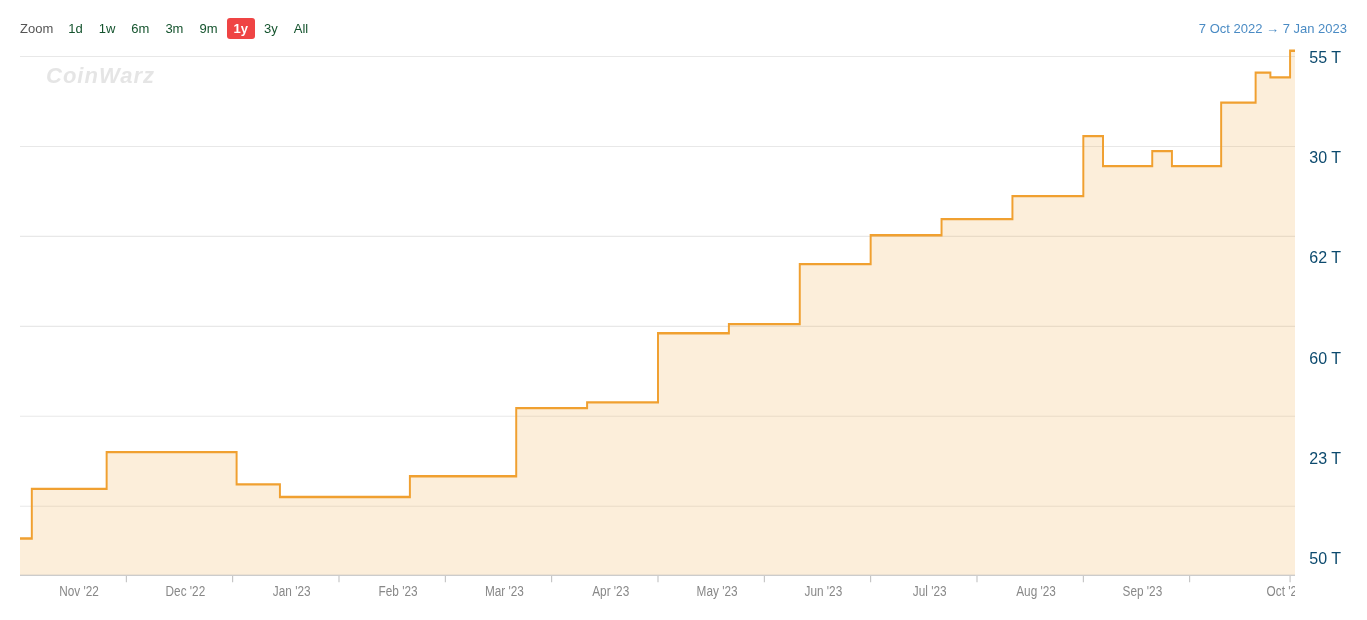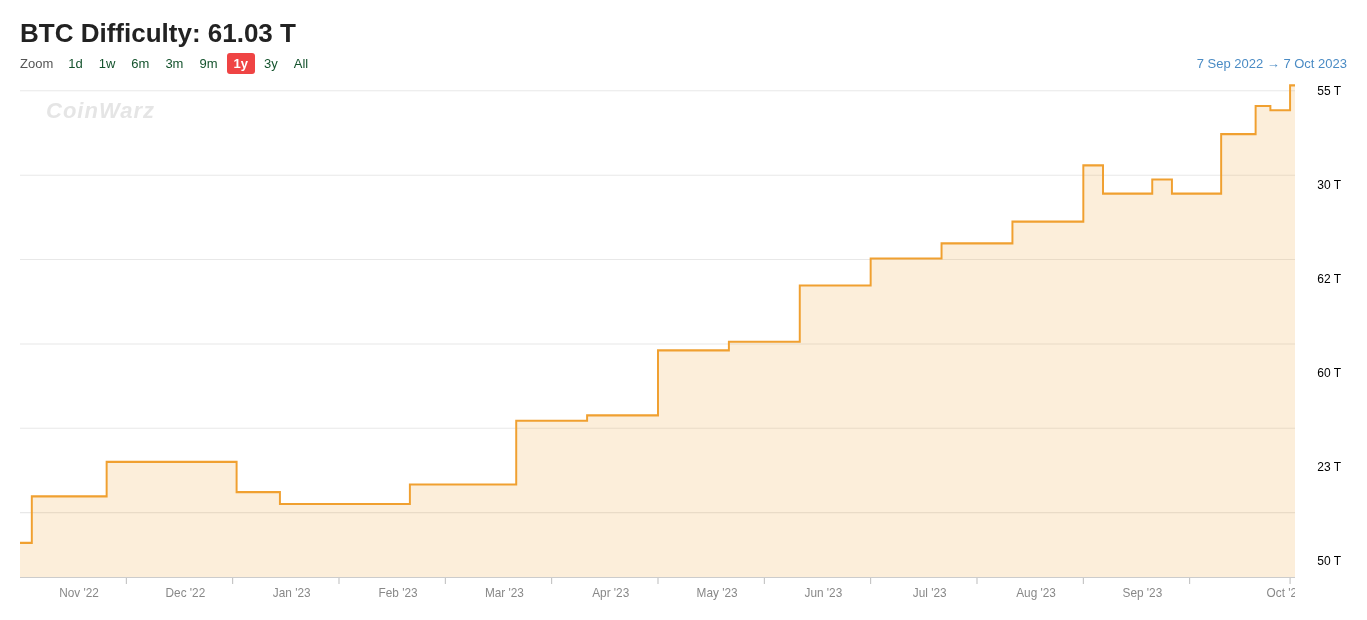--- a/index.html
+++ b/index.html
@@ -87,50 +87,49 @@
     }
     .y-axis {
       width: 52px;
       position: relative;
       display: flex;
       flex-direction: column;
       justify-content: space-between;
       padding: 4px 0 20px 0;
     }
     .y-label {
-      font-size: 12px;
-      color: #000000;
+      font-size: 16px;
+      color: #0c4a6e;
       text-align: right;
       padding-right: 6px;
     }
     svg.chart-svg {
       width: 100%;
       height: 100%;
       display: block;
     }
   </style>
 </head>
 <body>
 
 <div class="container">
-  <div class="title">BTC Difficulty: 61.03 T</div>
 
   <div class="toolbar">
     <div class="zoom-controls">
       <span class="zoom-label">Zoom</span>
       <button class="zoom-btn">1d</button>
       <button class="zoom-btn">1w</button>
       <button class="zoom-btn">6m</button>
       <button class="zoom-btn">3m</button>
       <button class="zoom-btn">9m</button>
       <button class="zoom-btn active">1y</button>
       <button class="zoom-btn">3y</button>
       <button class="zoom-btn">All</button>
     </div>
-    <div class="date-range">7 Sep 2022  →  7 Oct 2023</div>
+    <div class="date-range">7 Oct 2022  →  7 Jan 2023</div>
   </div>
 
   <div class="chart-wrapper">
     <div class="chart-area">
       <div class="watermark">CoinWarz</div>
       <svg class="chart-svg" viewBox="0 0 1295 490" preserveAspectRatio="none">
 
         <line x1="0" y1="10" x2="1295" y2="10" stroke="#e8e8e8" stroke-width="1"></line>
         <line x1="0" y1="88" x2="1295" y2="88" stroke="#e8e8e8" stroke-width="1"></line>
         <line x1="0" y1="166" x2="1295" y2="166" stroke="#e8e8e8" stroke-width="1"></line>

